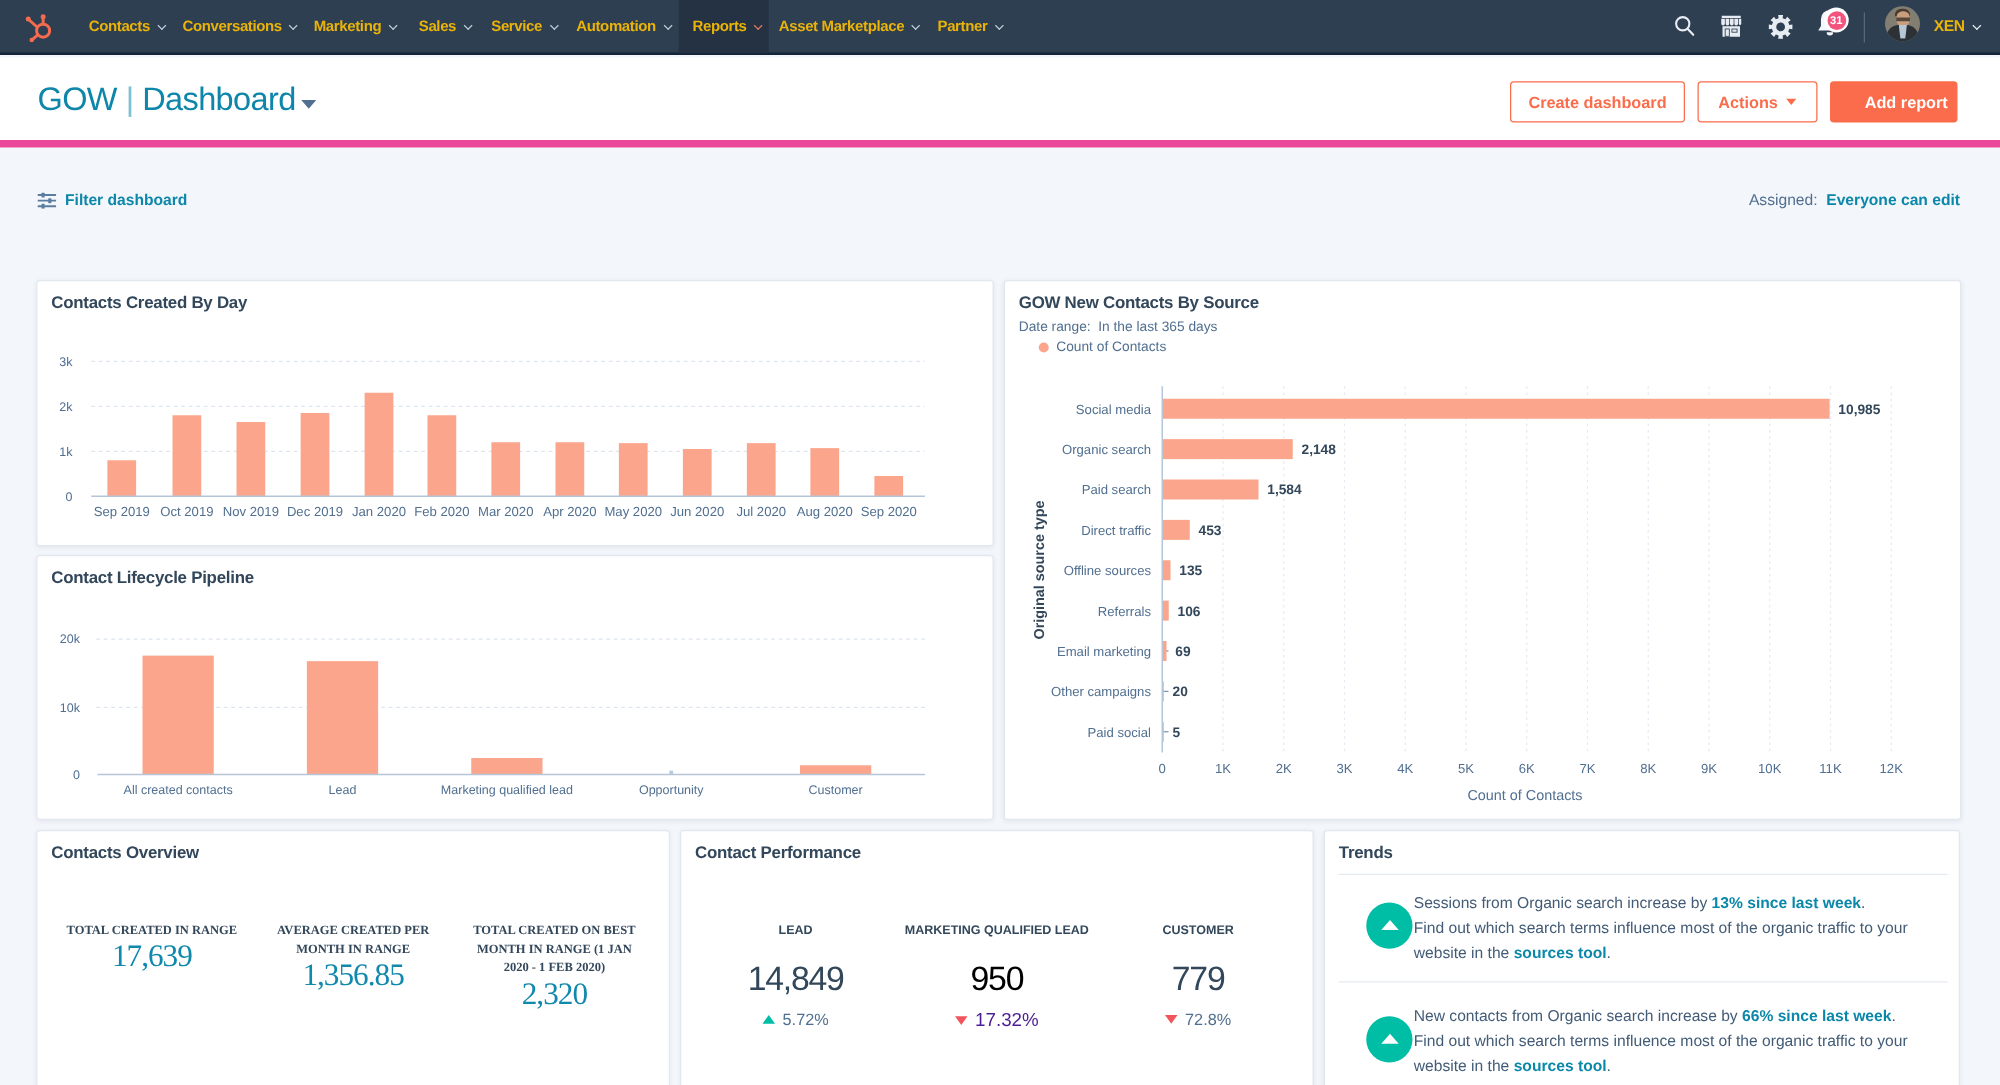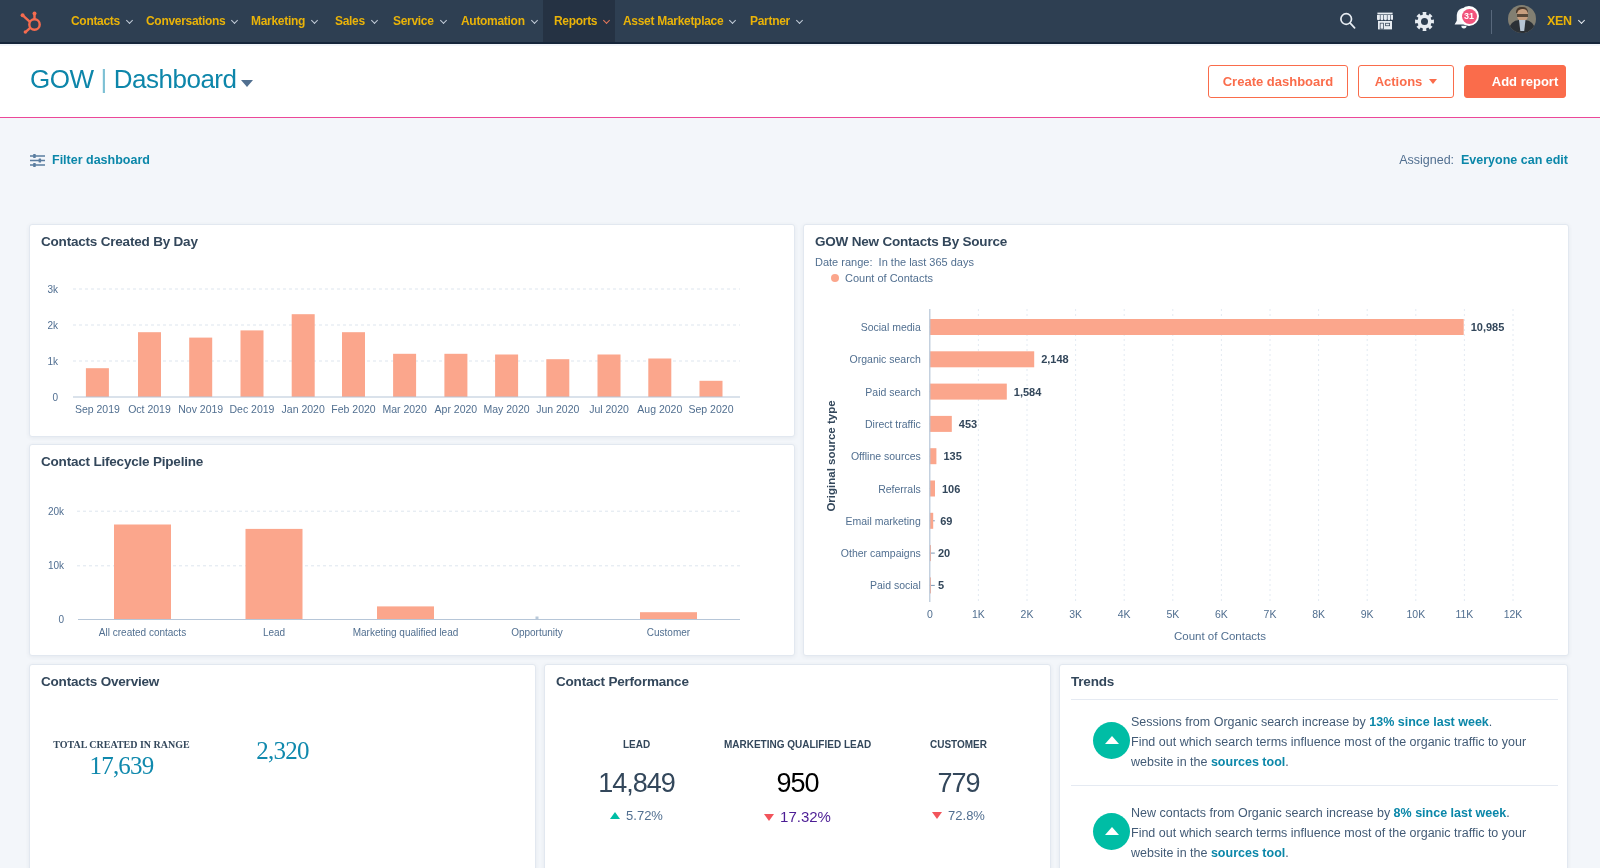--- a/index.html
+++ b/index.html
@@ -1,21 +1,21 @@
 <!DOCTYPE html>
 <html><head><meta charset="utf-8">
 <style>
 *{margin:0;padding:0;box-sizing:border-box;}
 html,body{width:1600px;height:868px;overflow:hidden;}
 body{font-family:"Liberation Sans",sans-serif;background:#f3f6fa;position:relative;}
 .nav{position:absolute;left:0;top:0;width:1600px;height:44px;background:#2e3f52;border-bottom:2px solid #16263a;}
 .navitem{position:absolute;top:0;height:42px;line-height:42px;color:#eab308;font-size:12px;font-weight:700;letter-spacing:-0.3px;white-space:nowrap;}
 .caret{display:inline-block;width:5px;height:5px;border-right:1.6px solid #c3cdd9;border-bottom:1.6px solid #c3cdd9;transform:rotate(45deg);vertical-align:2.5px;margin-left:7px;}
 .caret.orange{border-color:#e8785a;}
-.header{position:absolute;left:0;top:46px;width:1600px;height:72px;background:#fff;border-bottom:1px solid #ec4899;}
+.header{position:absolute;left:0;top:46px;width:1600px;height:72px;background:#fff;border-bottom:6px solid #ec4899;}
 .title{position:absolute;left:30px;top:18px;font-size:26px;letter-spacing:-0.5px;color:#0d86aa;}
 .title .sep{color:#7cc0d4;padding:0 7px;font-weight:400;}
 .tcaret{position:absolute;left:241px;top:34px;width:0;height:0;border-left:6px solid transparent;border-right:6px solid transparent;border-top:7px solid #516f90;}
 .btn{position:absolute;top:19px;height:33px;border-radius:3px;font-size:13px;font-weight:700;text-align:center;line-height:31px;}
 .btn.outline{border:1px solid #fa6c4b;color:#fa6c4b;background:#fff;}
 .btn.solid{background:#fa6c4b;color:#fff;border:1px solid #fa6c4b;}
 .card{position:absolute;background:#fff;border:1px solid #e2e8f0;border-radius:3px;box-shadow:0 1px 4px rgba(45,62,80,0.07);margin-top:44px;}
 .ctitle{position:absolute;left:11px;top:9px;font-size:13.5px;font-weight:700;letter-spacing:-0.2px;color:#33475b;}
 .link{color:#0b87a9;font-weight:700;}
 svg text{font-family:"Liberation Sans",sans-serif;}
@@ -231,20 +231,25 @@
     </svg>
   </div>
 <div class="card" style="left:29px;top:620px;width:507px;height:216px;">
 <div class="ctitle">Contacts Overview</div>
 <div style="position:absolute;left:11px;top:72px;width:485px;display:flex;font-family:Liberation Serif, serif;">
  <div style="width:161px;text-align:center;">
    <div style="font-size:10px;font-weight:700;color:#33475b;line-height:15px;white-space:nowrap;">TOTAL CREATED IN RANGE</div>
    <div style="font-size:25px;letter-spacing:-0.8px;color:#1089ad;margin-top:0px;">17,639</div>
  </div>
  <div style="width:161px;text-align:center;">
+   <div style="font-size:10px;font-weight:700;color:#33475b;line-height:15px;">AVERAGE CREATED PER<br>MONTH IN RANGE</div>
+   <div style="font-size:25px;letter-spacing:-0.8px;color:#1089ad;margin-top:0px;">1,356.85</div>
+ </div>
+ <div style="width:161px;text-align:center;">
+   <div style="font-size:10px;font-weight:700;color:#33475b;line-height:15px;">TOTAL CREATED ON BEST<br>MONTH IN RANGE (1 JAN<br>2020 - 1 FEB 2020)</div>
    <div style="font-size:25px;letter-spacing:-0.8px;color:#1089ad;margin-top:0px;">2,320</div>
  </div>
 </div>
   </div>
 <div class="card" style="left:544px;top:620px;width:507px;height:216px;">
 <div class="ctitle">Contact Performance</div>
 <div style="position:absolute;left:11px;top:72px;width:485px;display:flex;">
 <div style="width:161px;text-align:center;">
    <div style="font-size:10px;font-weight:700;color:#33475b;line-height:15px;white-space:nowrap;">LEAD</div>
    <div style="font-size:27px;letter-spacing:-1px;color:#33475b;margin-top:16px;">14,849</div>
@@ -264,19 +269,19 @@
   </div>
 <div class="card" style="left:1059px;top:620px;width:509px;height:216px;">
 <div class="ctitle" style="font-size:13.5px;">Trends</div>
 <div style="position:absolute;left:11px;top:34px;width:487px;height:1px;background:#e5eaf2;"></div>
 <div style="position:absolute;left:33px;top:57px;width:37px;height:37px;border-radius:50%;background:#00bda5;"></div>
 <div style="position:absolute;left:45px;top:71px;width:0;height:0;border-left:7px solid transparent;border-right:7px solid transparent;border-bottom:8px solid #fff;"></div>
     <div style="position:absolute;left:71px;top:47px;font-size:12.5px;line-height:20px;color:#425b76;white-space:nowrap;">Sessions from Organic search increase by <span class="link">13% since last week</span>.<br>Find out which search terms influence most of the organic traffic to your<br>website in the <span class="link">sources tool</span>.</div>
 <div style="position:absolute;left:11px;top:120px;width:487px;height:1px;background:#e5eaf2;"></div>
 <div style="position:absolute;left:33px;top:148px;width:37px;height:37px;border-radius:50%;background:#00bda5;"></div>
 <div style="position:absolute;left:45px;top:162px;width:0;height:0;border-left:7px solid transparent;border-right:7px solid transparent;border-bottom:8px solid #fff;"></div>
-    <div style="position:absolute;left:71px;top:138px;font-size:12.5px;line-height:20px;color:#425b76;white-space:nowrap;">New contacts from Organic search increase by <span class="link">8% since last week</span>.<br>Find out which search terms influence most of the organic traffic to your<br>website in the <span class="link">sources tool</span>.</div>
+    <div style="position:absolute;left:71px;top:138px;font-size:12.5px;line-height:20px;color:#425b76;white-space:nowrap;">New contacts from Organic search increase by <span class="link">66% since last week</span>.<br>Find out which search terms influence most of the organic traffic to your<br>website in the <span class="link">sources tool</span>.</div>
 </div>
 <div class="card" style="left:29px;top:844px;width:765px;height:60px;">
     <div class="ctitle" style="font-size:13px;top:11px;">Influenced Revenue</div>
   </div>
 <div class="card" style="left:802px;top:844px;width:766px;height:60px;">
     <div class="ctitle" style="font-size:13px;top:11px;">Influenced Contacts</div>
   </div>
 </body></html>

